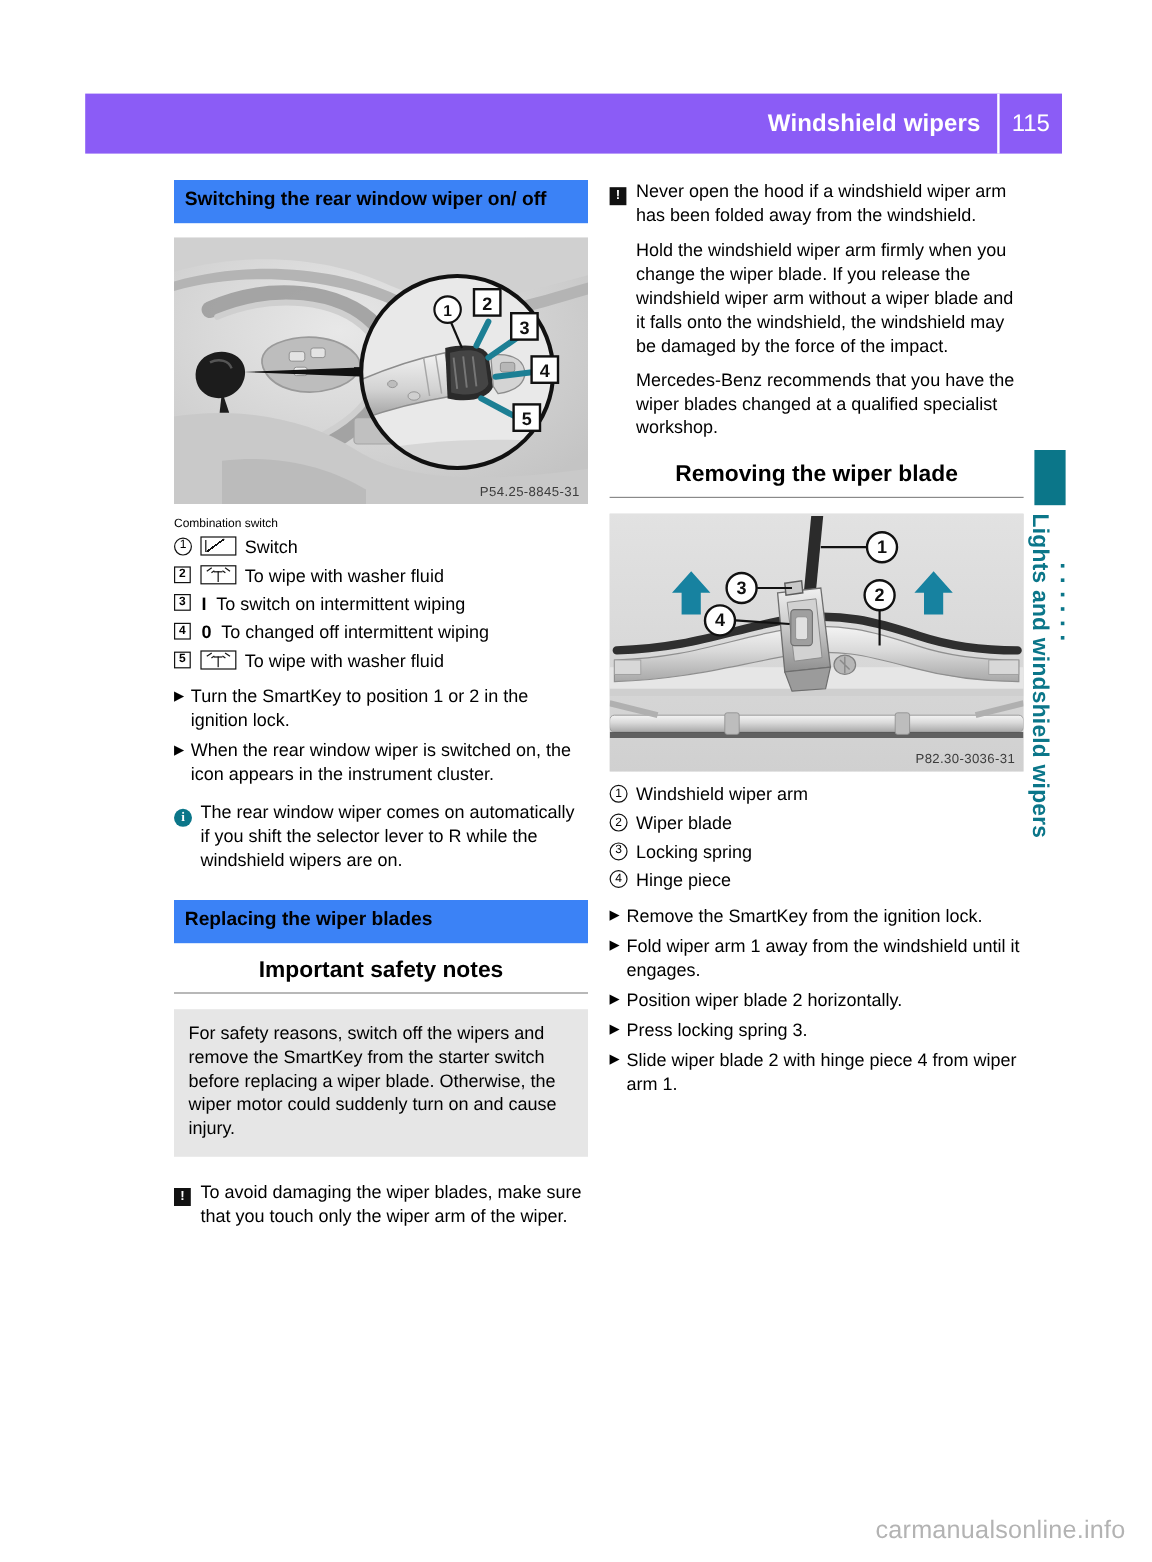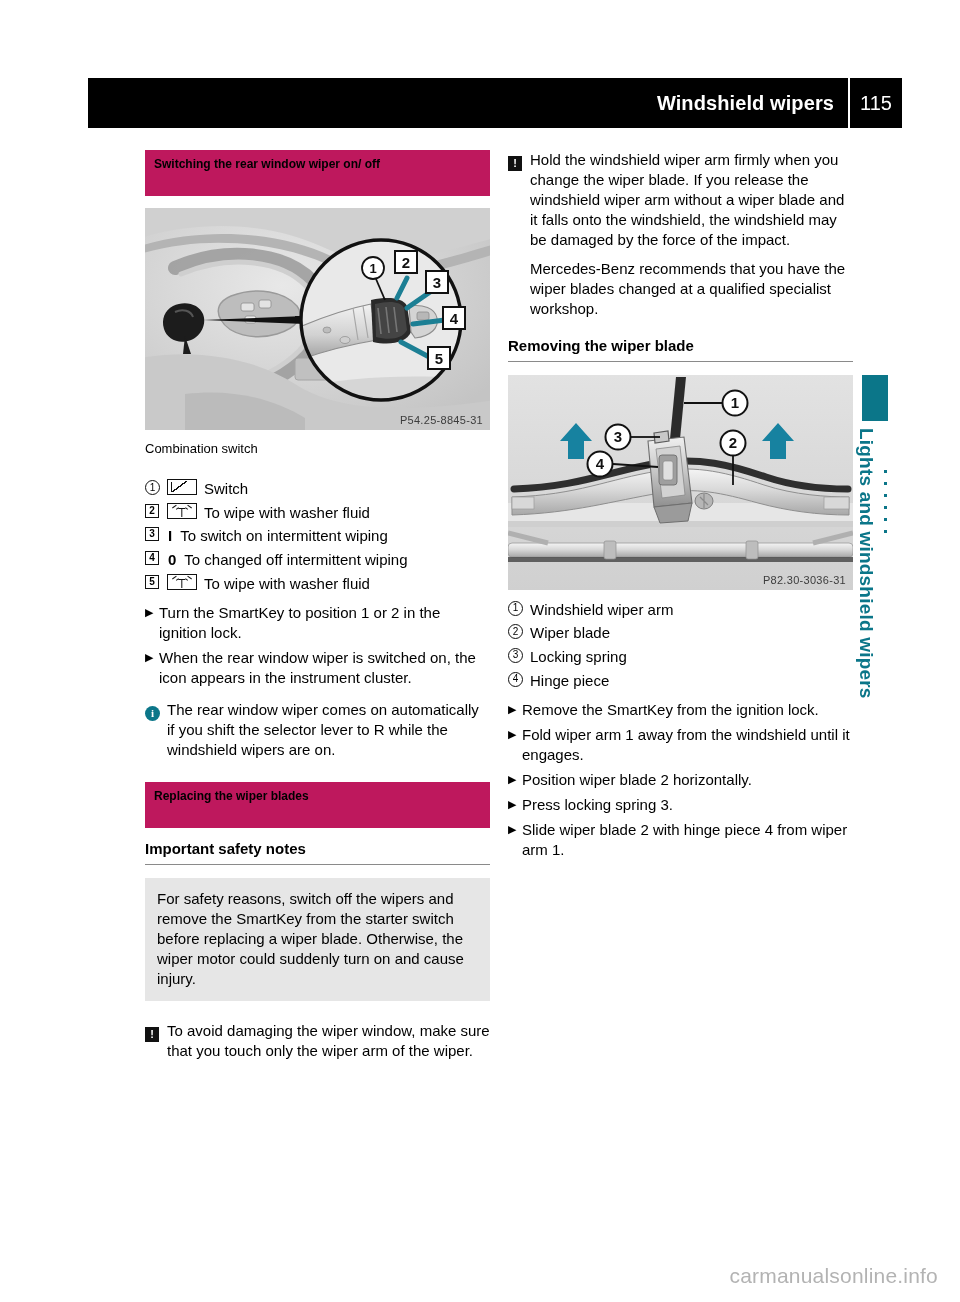--- a/index.html
+++ b/index.html
@@ -6,60 +6,60 @@
   body{
     width:960px;height:1302px;
     background:#ffffff;
     font-family:"Liberation Sans", sans-serif;
     color:#000;
     position:relative;
     overflow:hidden;
   }
   
   .header{
-    position:absolute;left:88px;top:78px;width:814px;height:50px;
-    background:#000000;
+    position:absolute;left:71px;top:78px;width:814px;height:50px;
+    background:#8b5cf6;
     display:flex;align-items:center;justify-content:flex-end;
   }
   .header-title{
     color:#ffffff;font-size:20px;font-weight:bold;letter-spacing:.1px;
     padding-right:14px;line-height:1;
   }
   .header-sep{width:2px;height:50px;background:#ffffff;}
   .header-page{
     color:#ffffff;font-size:20px;font-weight:normal;
     width:52px;text-align:center;line-height:1;
   }
   
   .col{position:absolute;top:150px;width:345px;}
   .col-left{left:145px;}
   .col-right{left:508px;}
 
   
   .section-band{
-    background:#be185d;
-    padding:7px 9px 24px 9px;
-    font-size:12px;font-weight:bold;line-height:1.23;
+    background:#3b82f6;
+    padding:7px 9px 9px 9px;
+    font-size:16px;font-weight:bold;line-height:1.23;
     margin-bottom:12px;
   }
   .sub-head{
-    font-size:15px;font-weight:bold;
+    font-size:19px;font-weight:bold;
     border-bottom:1px solid #8a8a8a;
-    padding-bottom:7px;margin-bottom:13px;
+    padding-bottom:7px;margin-bottom:13px;text-align:center;
   }
   .fig{
     width:345px;background:#d8d8d8;position:relative;margin-bottom:10px;
     overflow:hidden;
   }
   .fig-code{
     position:absolute;right:7px;bottom:4px;
     font-size:11px;color:#3c3c3c;font-family:"Liberation Sans",sans-serif;
     letter-spacing:.3px;
   }
-  .caption{font-size:13px;line-height:1.33;margin-bottom:22px;}
+  .caption{font-size:10px;line-height:1.33;margin-bottom:4px;}
 
   
   .legend{margin:0 0 6px 0;}
   .legend-row{
     display:flex;align-items:flex-start;
     font-size:15px;line-height:1.38;margin-bottom:3px;
   }
   .legend-row .marker{
     flex:0 0 auto;width:22px;display:flex;justify-content:flex-start;
     align-items:center;padding-top:1px;
@@ -377,31 +377,32 @@
   <div class="section-band">Replacing the wiper blades</div>
   <div class="sub-head">Important safety notes</div>
 
   <div class="warnbox">
     <div class="warn-text">For safety reasons, switch off the wipers and remove the SmartKey from the starter switch before replacing a wiper blade. Otherwise, the wiper motor could suddenly turn on and cause injury.</div>
   </div>
 
   <div class="caution">
     <span class="ico"><span class="caution-icon">!</span></span>
     <span class="body">
-      <p>To avoid damaging the wiper window, make sure that you touch only the wiper arm of the wiper.</p>
+      <p>To avoid damaging the wiper blades, make sure that you touch only the wiper arm of the wiper.</p>
     </span>
   </div>
 
 </div>
 
 <div class="col col-right">
 
   <div class="caution">
     <span class="ico"><span class="caution-icon">!</span></span>
     <span class="body">
+      <p>Never open the hood if a windshield wiper arm has been folded away from the windshield.</p>
       <p>Hold the windshield wiper arm firmly when you change the wiper blade. If you release the windshield wiper arm without a wiper blade and it falls onto the windshield, the windshield may be damaged by the force of the impact.</p>
       <p>Mercedes-Benz recommends that you have the wiper blades changed at a qualified specialist workshop.</p>
     </span>
   </div>
 
   <div class="sub-head" style="margin-top:18px">Removing the wiper blade</div>
 
   <div class="fig" style="height:215px">
     <svg width="345" height="215" viewBox="0 0 345 215">
       <defs>

